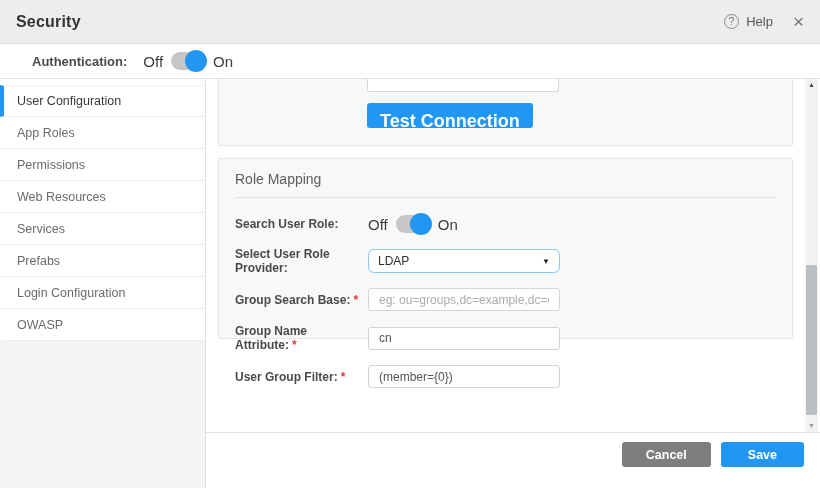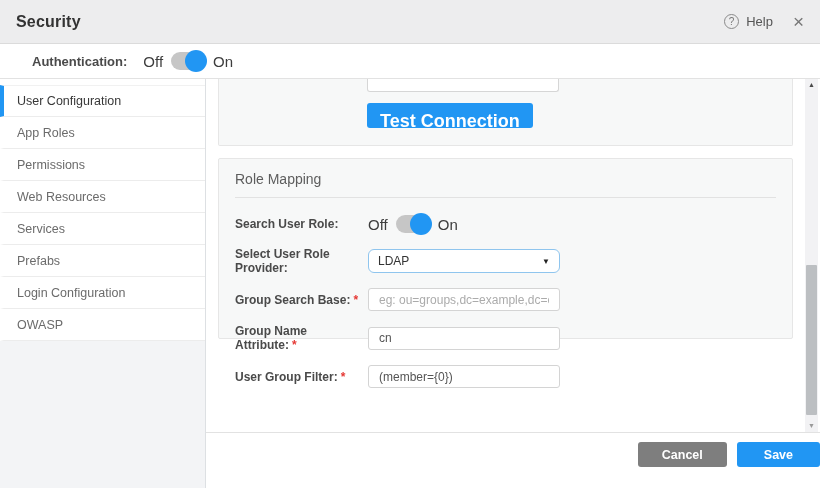--- a/index.html
+++ b/index.html
@@ -97,21 +97,21 @@
     width:192px; height:24px; background:#fff; border:1px solid #8FC5EE;
     border-radius:6px; padding:0 9px; font-size:12px; color:#333;
     display:flex; align-items:center; justify-content:space-between; cursor:pointer;gap:16px;
   }
   .caret { font-size:8px; color:#222; }
 
   
   .footer {
     height:44px; border-top:1px solid #E2E2E2; background:#fff;
     display:flex; align-items:center; justify-content:flex-end;
-    padding-right:0; gap:10px;
+    padding-right:16px; gap:10px;
   }
   .btn { height:25px; border:none; border-radius:3px; color:#fff;
     font-size:12.5px; font-weight:700; font-family:inherit; cursor:pointer; }
   .btn-cancel { background:#7E7E7E; padding:0 24px; }
   .btn-save { background:#2196F3; padding:0 27px; }
 
   
   .scrollbar {
     position:absolute; top:79px; right:2px; width:13px; height:353px;
     background:#F2F2F4;

